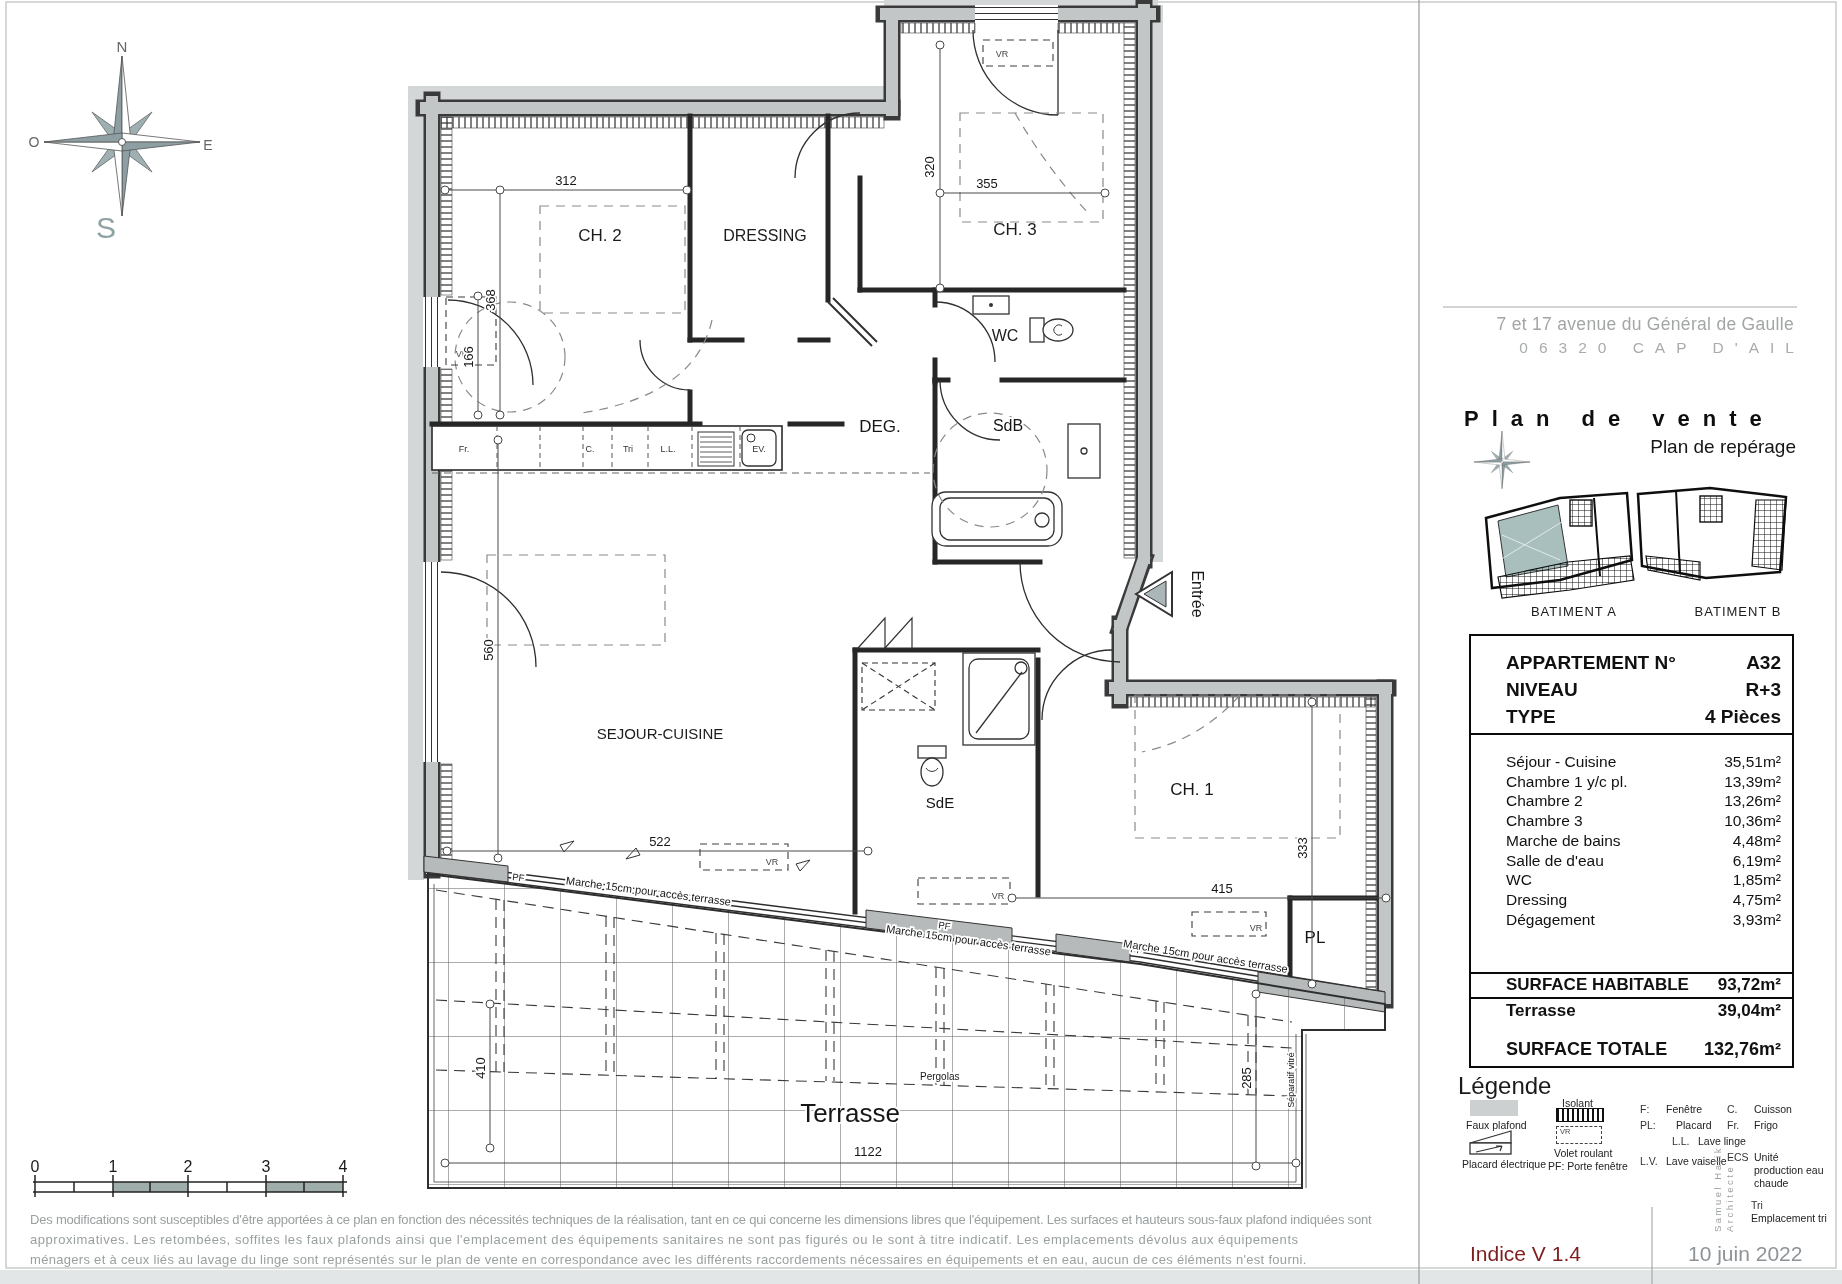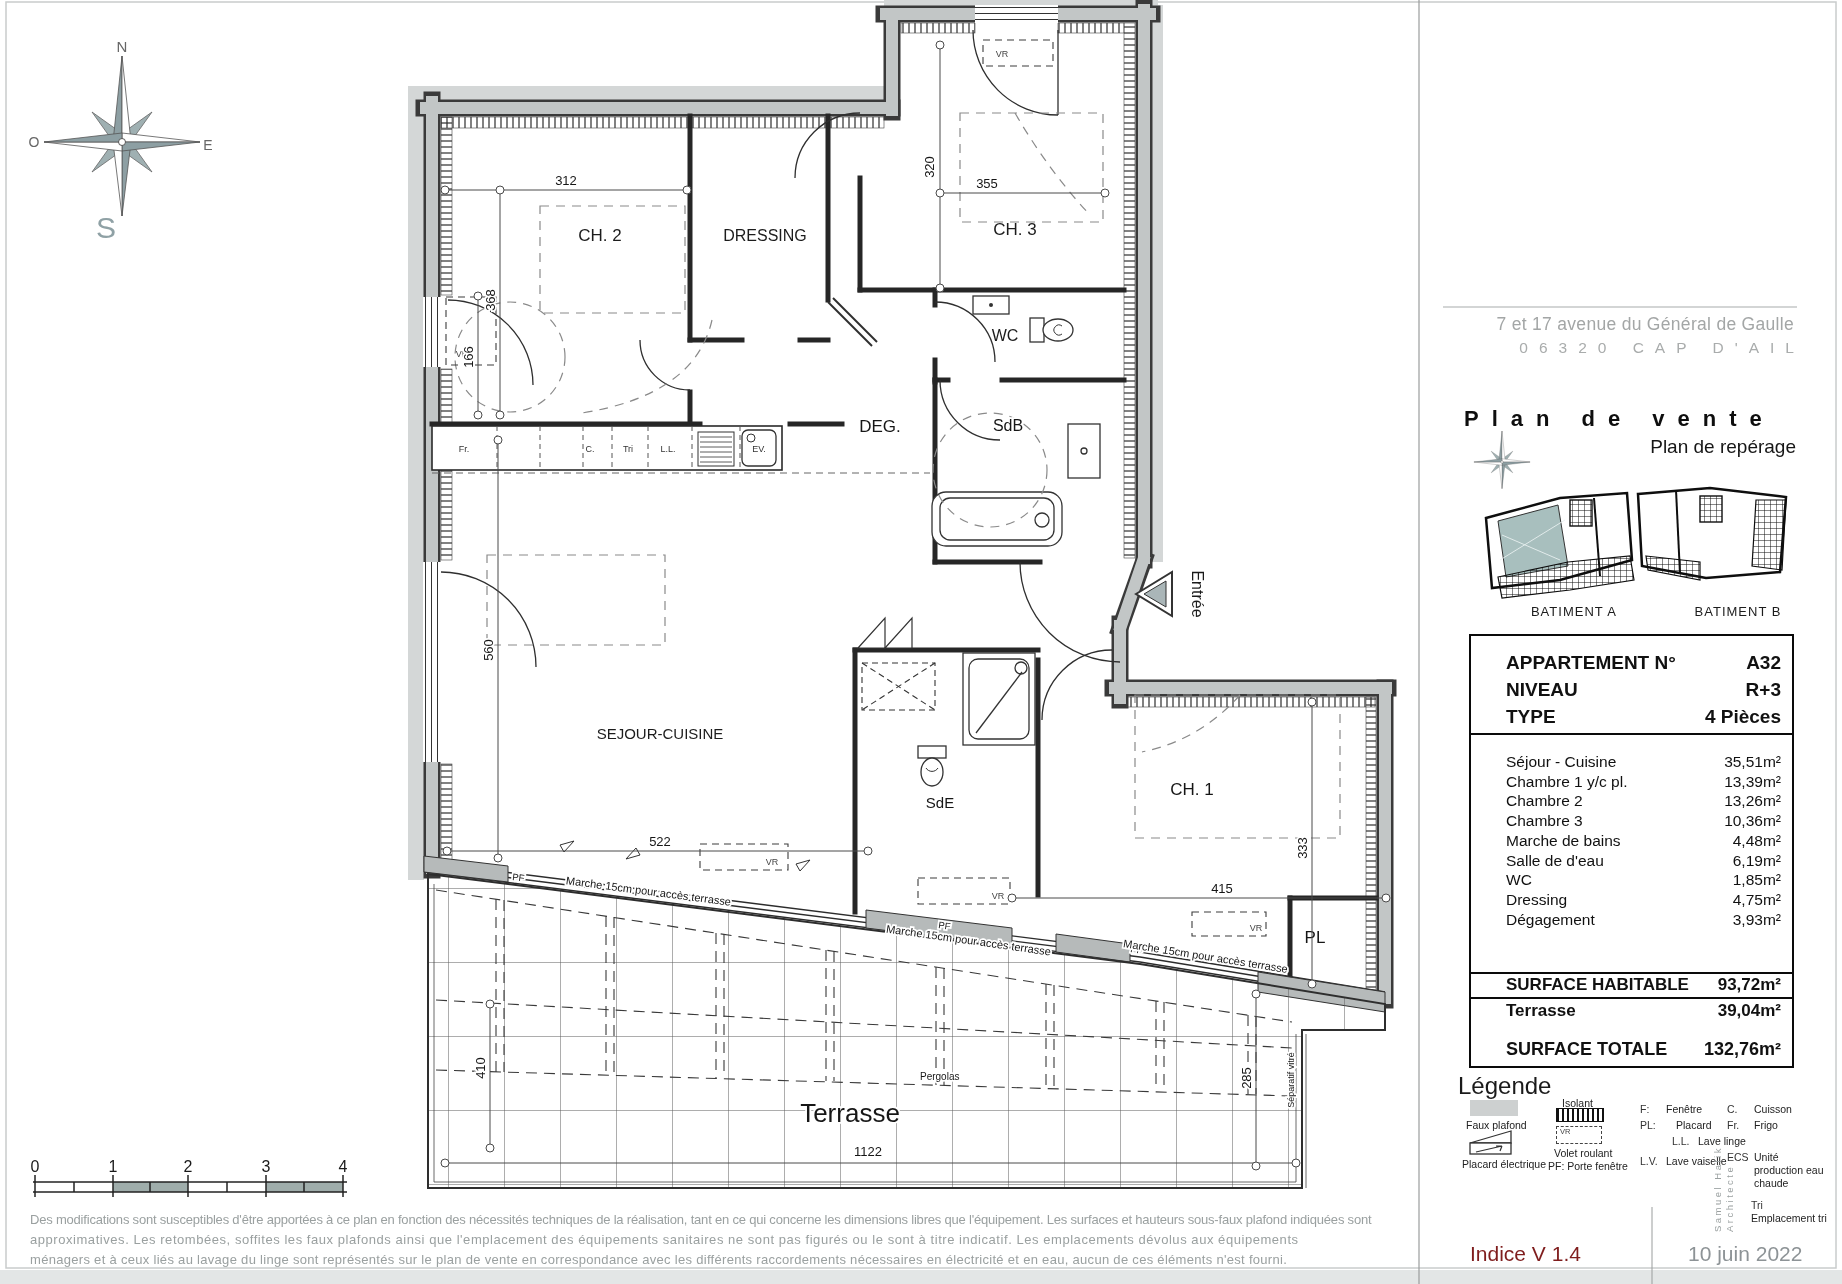--- a/index.html
+++ b/index.html
@@ -549,17 +549,17 @@
       <span style="display:block;margin-left:27px;">Unité production eau chaude</span>
     </div>
 
 <div class="arch">
   <div>Samuel Halik</div>
   <div>Architecte</div>
 </div>
 
 <div class="disc d1">Des modifications sont susceptibles d'être apportées à ce plan en fonction des nécessités techniques de la réalisation, tant en ce qui concerne les dimensions libres que l'équipement. Les surfaces et hauteurs sous-faux plafond indiquées sont</div>
 <div class="disc d2">approximatives. Les retombées, soffites les faux plafonds ainsi que l'emplacement des équipements sanitaires ne sont pas figurés ou le sont à titre indicatif. Les emplacements dévolus aux équipements</div>
-<div class="disc d3">ménagers et à ceux liés au lavage du linge sont représentés sur le plan de vente en correspondance avec les différents raccordements nécessaires en électricité et en eau, aucun de ces éléments n'est fourni.</div>
+<div class="disc d3">ménagers et à ceux liés au lavage du linge sont représentés sur le plan de vente en correspondance avec les différents raccordements nécessaires en équipements et en eau, aucun de ces éléments n'est fourni.</div>
 <div class="indice">Indice  V 1.4</div>
 <div class="datetxt">10 juin 2022</div>
 
 </div>
 
 </body></html>

